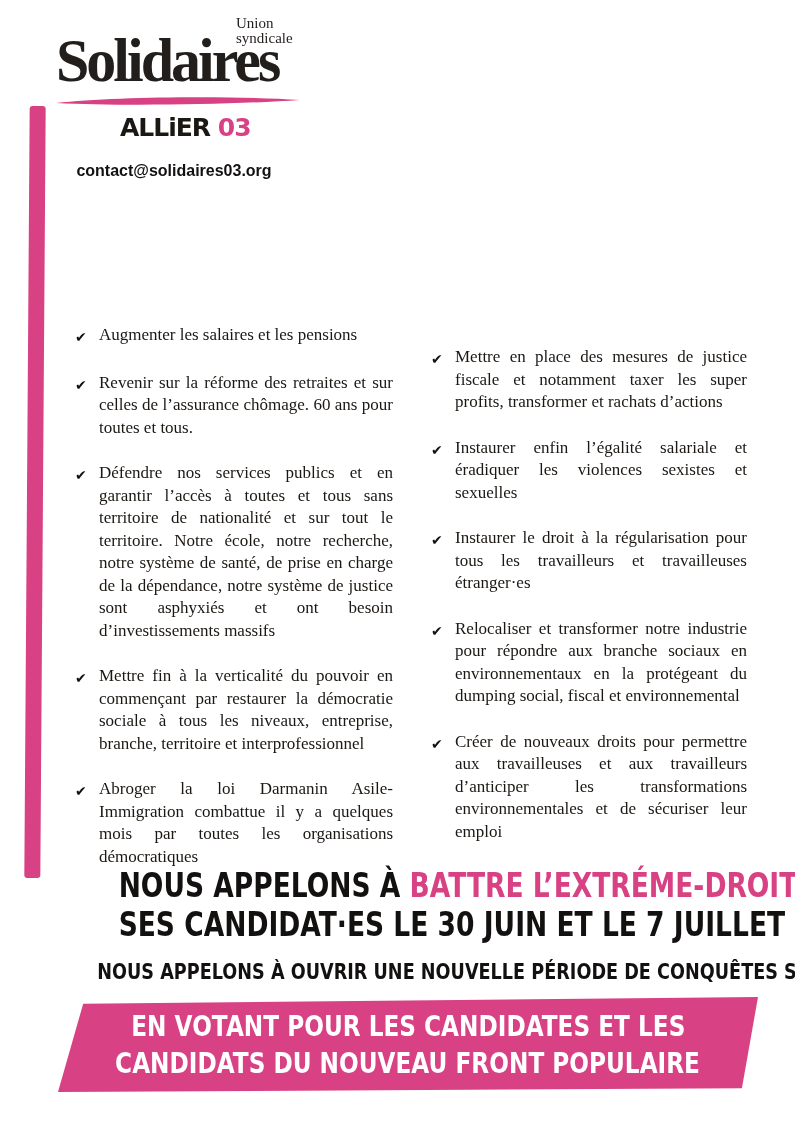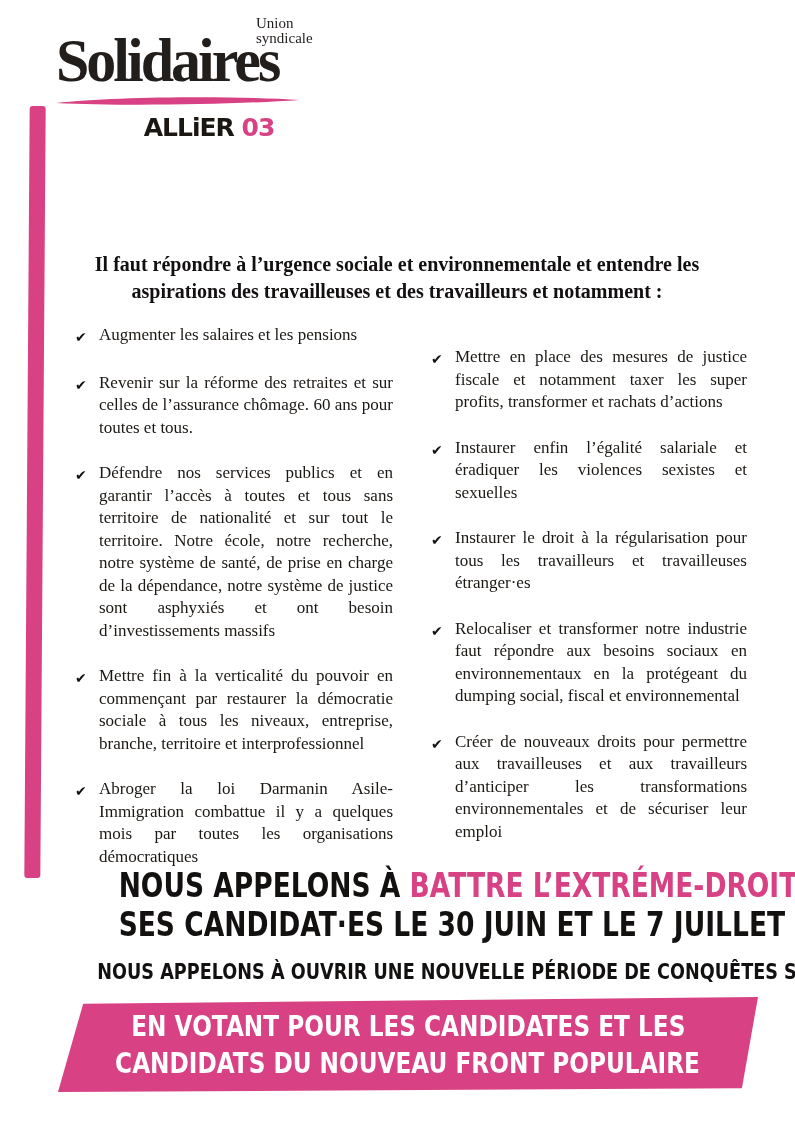--- a/index.html
+++ b/index.html
@@ -6,26 +6,26 @@
   body{width:795px;height:1124px;position:relative;overflow:hidden;
        font-family:"Liberation Serif",serif;color:#1b1713;}
   .page{position:absolute;inset:0;background:#ffffff;}
 
   
   .left-bar{position:absolute;left:27px;top:106px;width:16px;height:772px;
             background:var(--pink);border-radius:3px;transform:rotate(.4deg);}
 
   
   .union{position:absolute;left:236px;top:16px;font-family:"Liberation Serif",serif;
-         font-size:15px;line-height:15px;color:#221e1c;margin-left:20px;}
+         font-size:15px;line-height:15px;color:#221e1c;}
   .solidaires{position:absolute;left:56px;top:26px;font-family:"Liberation Serif",serif;
               font-weight:bold;font-size:60px;letter-spacing:-3px;color:#221e1c;
               transform:scaleY(1.02);transform-origin:left top;white-space:nowrap;}
   .swoosh{position:absolute;left:54px;top:95px;width:248px;height:12px;}
-  .region{position:absolute;left:120px;top:113px;width:178px;text-align:center;
+  .region{position:absolute;left:120px;top:113px;width:178px;text-align:left;
           font-family:"DejaVu Sans",sans-serif;font-weight:bold;font-size:25px;
           letter-spacing:-1px;white-space:nowrap;}
   .region .code{color:var(--pink);}
   .address{position:absolute;left:48px;top:161px;width:252px;text-align:center;
            font-family:"Liberation Sans",sans-serif;font-weight:bold;font-size:16px;
            line-height:19px;color:#131010;}
 
   
   .headline{position:absolute;left:318px;top:34px;width:468px;text-align:center;
             color:var(--pink);}
@@ -80,24 +80,24 @@
   <div class="solidaires">Solidaires</div>
   <svg class="swoosh" viewBox="0 0 248 12" preserveAspectRatio="none">
     <path d="M2,8 C60,1.5 180,0.5 246,5 C180,9.5 70,11.5 2,8 Z" fill="#d84183"></path>
   </svg>
   <div class="region">
     <span>ALLiER</span>
     <span> </span>
     <span class="code">03</span>
   </div>
   <div class="address">
+    <div>contact@solidaires03.org</div>
   </div>
 
 
-  <div class="intro">Il faut répondre à l’urgence sociale et environnementale et entendre les aspirations des travailleuses et des travailleurs et notamment :</div>
 
   <div class="columns">
     <div class="col">
       <ul>
 
           <li class="demand">
             <span class="check">✔</span>
             <span class="demand-text">Augmenter les salaires et les pensions</span>
           </li>
 
@@ -135,21 +135,21 @@
             <span class="demand-text">Instaurer enfin l’égalité salariale et éradiquer les violences sexistes et sexuelles</span>
           </li>
 
           <li class="demand">
             <span class="check">✔</span>
             <span class="demand-text">Instaurer le droit à la régularisation pour tous les travailleurs et travailleuses étranger·es</span>
           </li>
 
           <li class="demand">
             <span class="check">✔</span>
-            <span class="demand-text">Relocaliser et transformer notre industrie faut répondre aux besoins sociaux en environnementaux en la protégeant du dumping social, fiscal et environnemental</span>
+            <span class="demand-text">Relocaliser et transformer notre industrie pour répondre aux branche sociaux en environnementaux en la protégeant du dumping social, fiscal et environnemental</span>
           </li>
 
           <li class="demand">
             <span class="check">✔</span>
             <span class="demand-text">Créer de nouveaux droits pour permettre aux travailleuses et aux travailleurs d’anticiper les transformations environnementales et de sécuriser leur emploi</span>
           </li>
         </ul>
     </div>
   </div>
 

